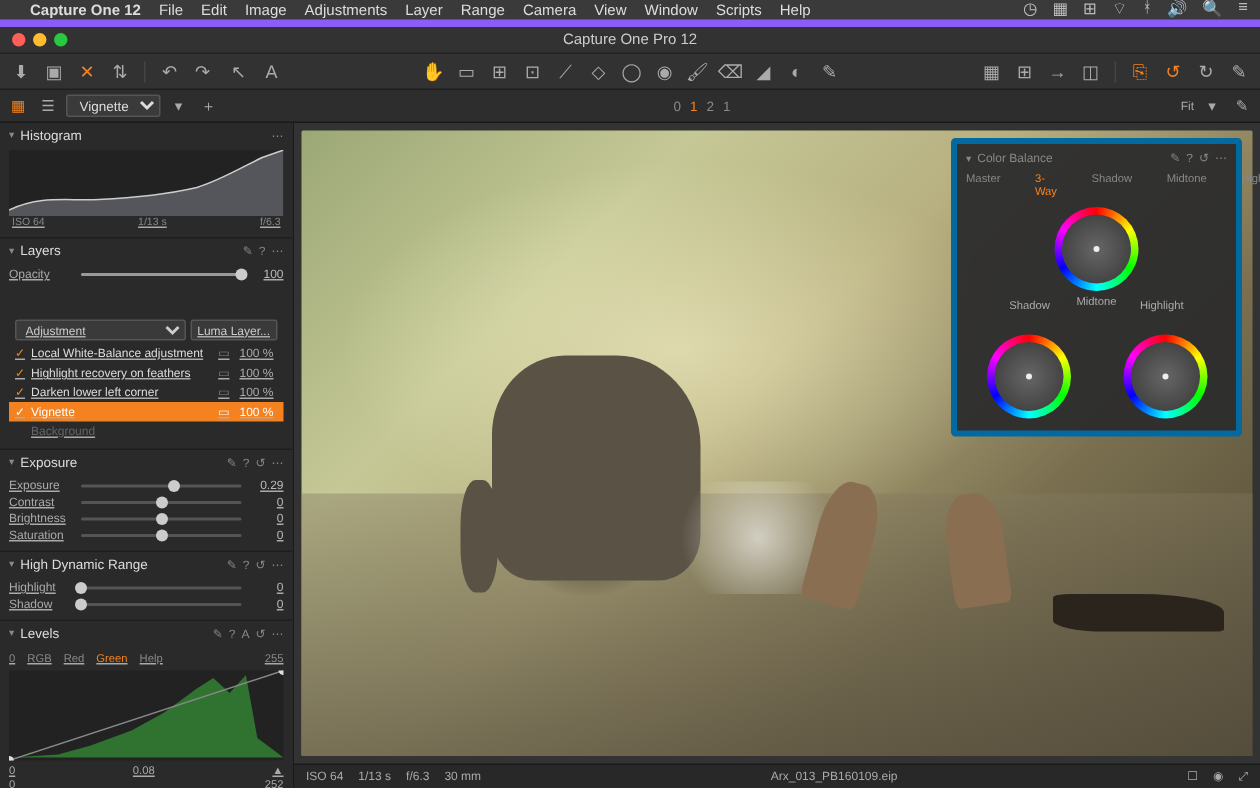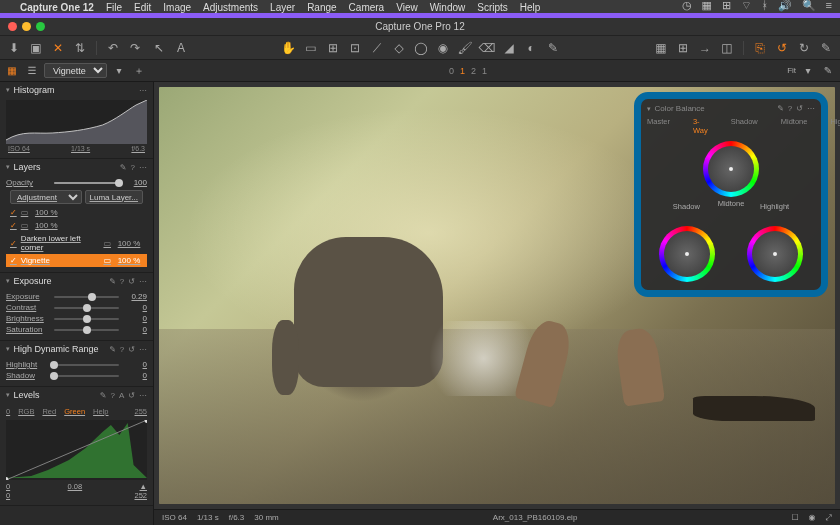--- a/index.html
+++ b/index.html
@@ -19,21 +19,21 @@
   .toolbar .ico.orange { color:#f58220; }
   .toolbar .sep { width:1px; height:14px; background:#444; }
   .toolbar .spacer { flex:1; }
   .tabbar { height:22px; background:#2d2d2d; display:flex; align-items:center; padding:0 4px; gap:4px; border-bottom:1px solid #1a1a1a; }
   .tabbar .ico { width:16px;height:16px;display:flex;align-items:center;justify-content:center;color:#aaa;font-size:10px;cursor:pointer;}
   .tabbar .ico.orange{color:#f58220}
   .tabbar select { background:#3a3a3a;border:1px solid #555;color:#ddd;font-size:9px;padding:1px 4px;height:15px;border-radius:2px; }
   .tabbar .num { font-size:9px; color:#888; margin-left:2px; cursor:pointer;}
   .tabbar .num.sel{ color:#f58220;}
   .main { display:flex; height:calc(525px - 18px - 18px - 24px - 22px); }
-  .sidebar { width:154px; background:#2a2a2a; overflow-y:auto; border-right:1px solid #1a1a1a; }
+  .sidebar { width:196px; background:#2a2a2a; overflow-y:auto; border-right:1px solid #1a1a1a; }
   .sidebar::-webkit-scrollbar{width:0}
   .panel { border-bottom:1px solid #1e1e1e; }
   .panel-hd { display:flex; align-items:center; padding:3px 6px; font-size:9px; color:#ddd; gap:4px; }
   .panel-hd .exp { color:#888; font-size:7px; cursor:pointer;}
   .panel-hd .ttl { flex:1; cursor:pointer;}
   .panel-hd .brush { color:#888; font-size:8px; cursor:pointer;}
   .panel-hd .tools { display:flex; gap:4px; font-size:8px; color:#888; }
   .panel-hd .tools span{cursor:pointer}
   .panel-bd { padding:2px 6px 5px; font-size:8px; color:#aaa;text-decoration:underline;}
   .row { display:flex; align-items:center; gap:4px; padding:1px 0;}
@@ -46,21 +46,21 @@
   .histo svg{width:100%;height:100%}
   .histo-meta { display:flex; justify-content:space-between; font-size:7px; color:#888; padding:1px 2px;}
   .layer-item { display:flex; align-items:center; gap:4px; padding:2px 4px; font-size:8px; color:#ddd;}
   .layer-item .chk{color:#f58220;font-size:8px;}
   .layer-item .nm{flex:1}
   .layer-item .ly{color:#888;font-size:8px}
   .layer-item .pc{width:28px;text-align:center;color:#aaa}
   .layer-item.sel { background:#f58220; color:#fff;}
   .layer-item.sel .chk,.layer-item.sel .ly,.layer-item.sel .pc{color:#fff}
   .layer-item.bg{color:#666}
-  .layer-controls{display:flex;gap:3px;padding:2px 4px;}
+  .layer-controls{display:flex;gap:3px;padding:2px 4px;margin-top:23px;}
   .layer-controls select{flex:1;background:#3a3a3a;border:1px solid #555;color:#ccc;font-size:8px;height:14px;padding:0 2px;border-radius:2px;}
   .layer-controls .btn{background:#3a3a3a;border:1px solid #555;color:#ccc;font-size:8px;padding:0 4px;border-radius:2px;height:14px;display:flex;align-items:center;cursor:pointer;}
   .levels-graph{height:60px;background:#222;position:relative;margin:2px 0;}
   .levels-graph svg{width:100%;height:100%}
   .levels-tabs{display:flex;gap:8px;font-size:7.5px;padding:2px 0;}
   .levels-tabs span{color:#888;cursor:pointer}
   .levels-tabs .sel{color:#f58220}
   .levels-nums{display:flex;justify-content:space-between;font-size:7.5px;color:#aaa;}
   .viewer { flex:1; background:#1a1a1a; position:relative; display:flex; flex-direction:column;}
   .canvas { flex:1; position:relative; overflow:hidden; background:#333;}
@@ -68,21 +68,21 @@
   .photo::before{content:"";position:absolute;inset:0;background:radial-gradient(ellipse 60% 50% at 40% 35%,rgba(255,250,210,.5) 0%,transparent 60%),radial-gradient(circle at 30% 60%,rgba(80,70,55,.8) 8%,transparent 12%);}
   .photo .water{position:absolute;bottom:0;left:0;right:0;height:42%;background:linear-gradient(180deg,rgba(130,120,95,.4) 0%,rgba(90,82,65,.7) 100%);}
   .photo .eleph{position:absolute;left:20%;bottom:28%;width:22%;height:36%;background:#5a5245;border-radius:35% 40% 20% 20%;}
   .photo .eleph::after{content:"";position:absolute;left:-15%;bottom:-5%;width:18%;height:50%;background:#5a5245;border-radius:40%;}
   .photo .boy1{position:absolute;left:54%;bottom:24%;width:6%;height:20%;background:#8a6e52;border-radius:40% 40% 10% 10%;transform:rotate(15deg);}
   .photo .boy2{position:absolute;left:68%;bottom:24%;width:6%;height:18%;background:#8a6e52;border-radius:40% 40% 10% 10%;transform:rotate(-8deg);}
   .photo .boat{position:absolute;right:3%;bottom:20%;width:18%;height:6%;background:#2a241c;border-radius:10% 50% 5% 30%;}
   .photo .spray{position:absolute;left:38%;bottom:26%;width:20%;height:18%;background:radial-gradient(circle,rgba(255,255,255,.6) 0%,transparent 70%);}
   .infobar{height:16px;background:#282828;display:flex;align-items:center;padding:0 8px;gap:10px;font-size:8px;color:#aaa;border-top:1px solid #1a1a1a;}
   .infobar .fn{margin-left:auto;margin-right:auto}
-  .cb-panel{position:absolute;top:10px;right:12px;width:194px;background:rgba(45,45,45,.96);border:7px solid #0369a1;border-radius:14px;padding:5px 6px 8px;font-size:8px;color:#ccc;}
+  .cb-panel{position:absolute;top:10px;right:12px;width:194px;background:rgba(45,45,45,.96);border:4px solid #0369a1;border-radius:3px;padding:5px 6px 8px;font-size:8px;color:#ccc;}
   .cb-hd{display:flex;align-items:center;gap:4px;margin-bottom:4px;}
   .cb-hd .ttl{flex:1}
   .cb-hd span{color:#888;cursor:pointer}
   .cb-tabs{display:flex;gap:23px;font-size:7.5px;margin-bottom:6px;}
   .cb-tabs span{color:#888;cursor:pointer}
   .cb-tabs .sel{color:#f58220}
   .wheels{display:grid;grid-template-columns:1fr 1fr;gap:4px 8px;justify-items:center}
   .wheel-wrap{display:flex;flex-direction:column;align-items:center}
   .wheel-wrap.top{grid-column:1/3}
   .wheel{width:56px;height:56px;border-radius:50%;background:conic-gradient(red,yellow,lime,cyan,blue,magenta,red);position:relative;cursor:pointer}
@@ -238,39 +238,45 @@
               <div class="knob" style="left:100%"></div>
             </div>
           <span class="val">100</span>
         </div>
         <div class="layer-controls">
           <select><option>Adjustment</option></select>
           <div class="btn">Luma Layer...</div>
         </div>
         <div class="layer-item">
             <span class="chk">✓</span>
+            <span class="nm">Local White-Balance adjustment</span>
             <span class="ly">▭</span>
             <span class="pc">100 %</span>
           </div>
         <div class="layer-item">
             <span class="chk">✓</span>
+            <span class="nm">Highlight recovery on feathers</span>
             <span class="ly">▭</span>
             <span class="pc">100 %</span>
           </div>
         <div class="layer-item">
             <span class="chk">✓</span>
             <span class="nm">Darken lower left corner</span>
             <span class="ly">▭</span>
             <span class="pc">100 %</span>
           </div>
         <div class="layer-item sel">
             <span class="chk">✓</span>
             <span class="nm">Vignette</span>
             <span class="ly">▭</span>
             <span class="pc">100 %</span>
+          </div>
+        <div class="layer-item bg">
+            <span class="chk" style="opacity:0">✓</span>
+            <span class="nm">Background</span>
           </div>
       </div>
     </div>
 
     <div class="panel">
       <div class="panel-hd">
         <span class="exp">▾</span>
         <span class="ttl">Exposure</span>
         <span class="brush">✎</span>
         <span class="tools">

